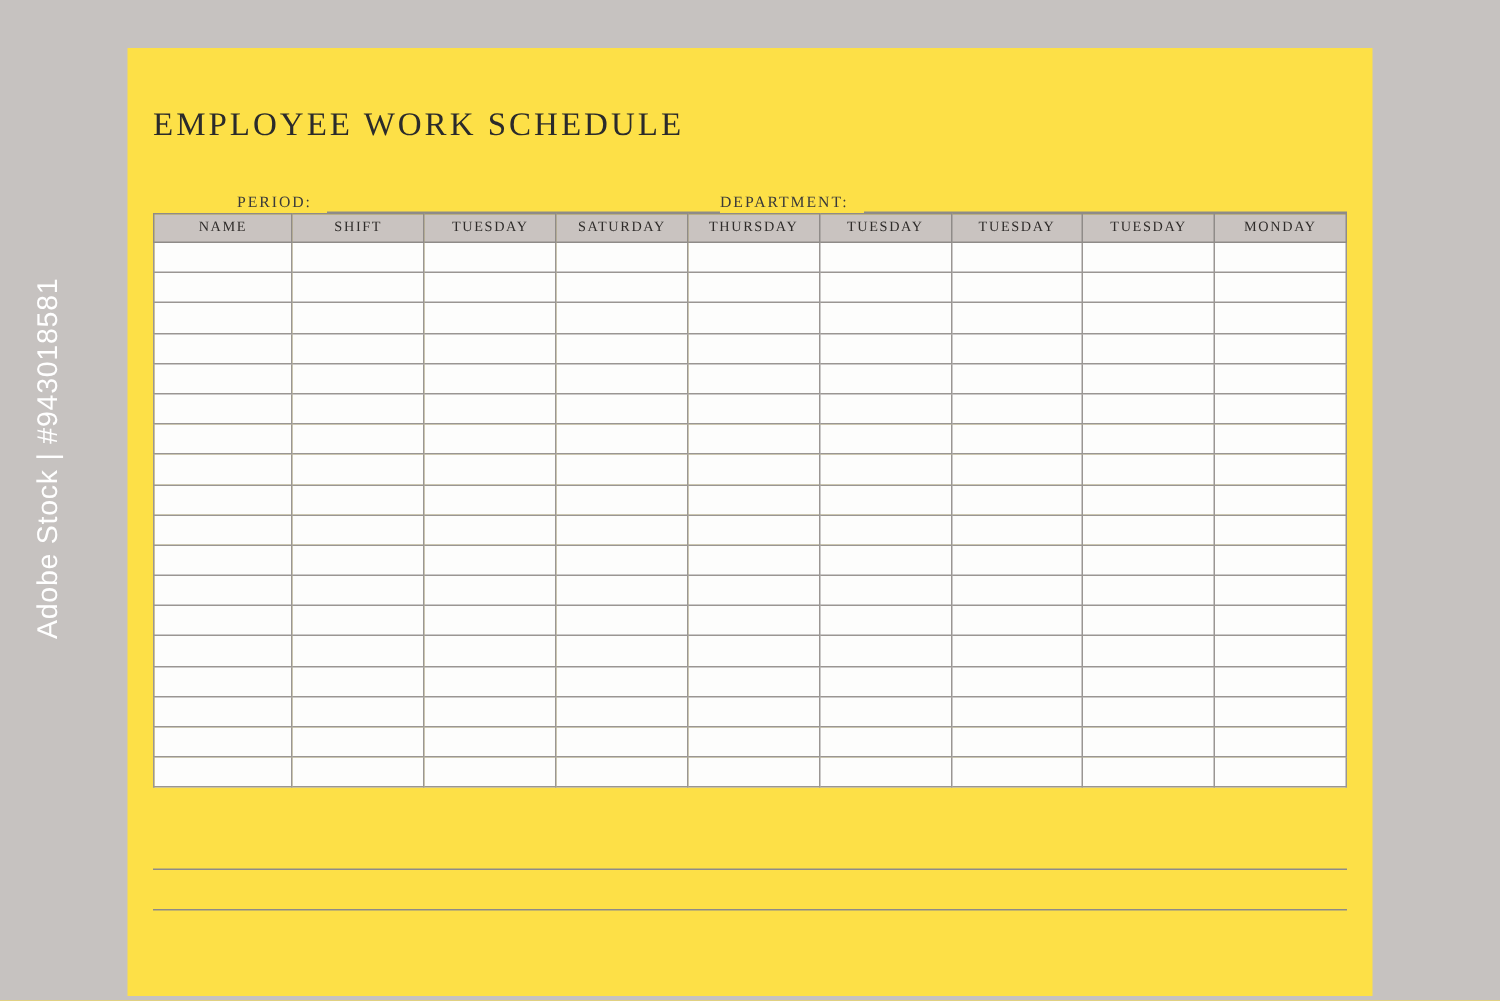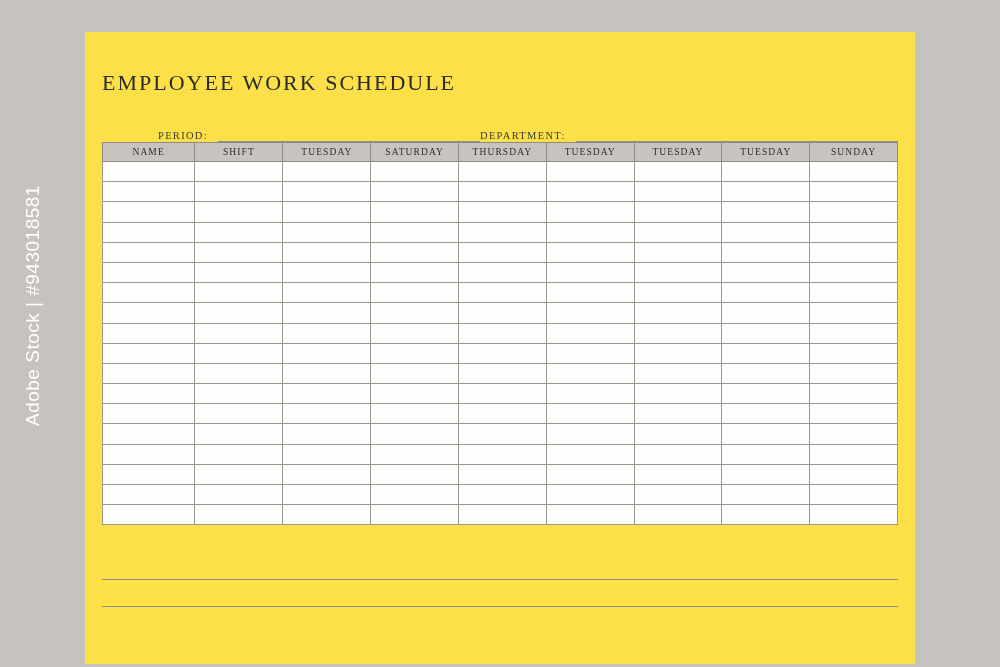--- a/index.html
+++ b/index.html
@@ -185,21 +185,21 @@
       <thead>
         <tr>
           <th>NAME</th>
           <th>SHIFT</th>
           <th>TUESDAY</th>
           <th>SATURDAY</th>
           <th>THURSDAY</th>
           <th>TUESDAY</th>
           <th>TUESDAY</th>
           <th>TUESDAY</th>
-          <th>SUNDAY</th>
+          <th>MONDAY</th>
         </tr>
       </thead>
       <tbody id="schedule-body">
           <tr>
             <td></td>
             <td></td>
             <td></td>
             <td></td>
             <td></td>
             <td></td>

